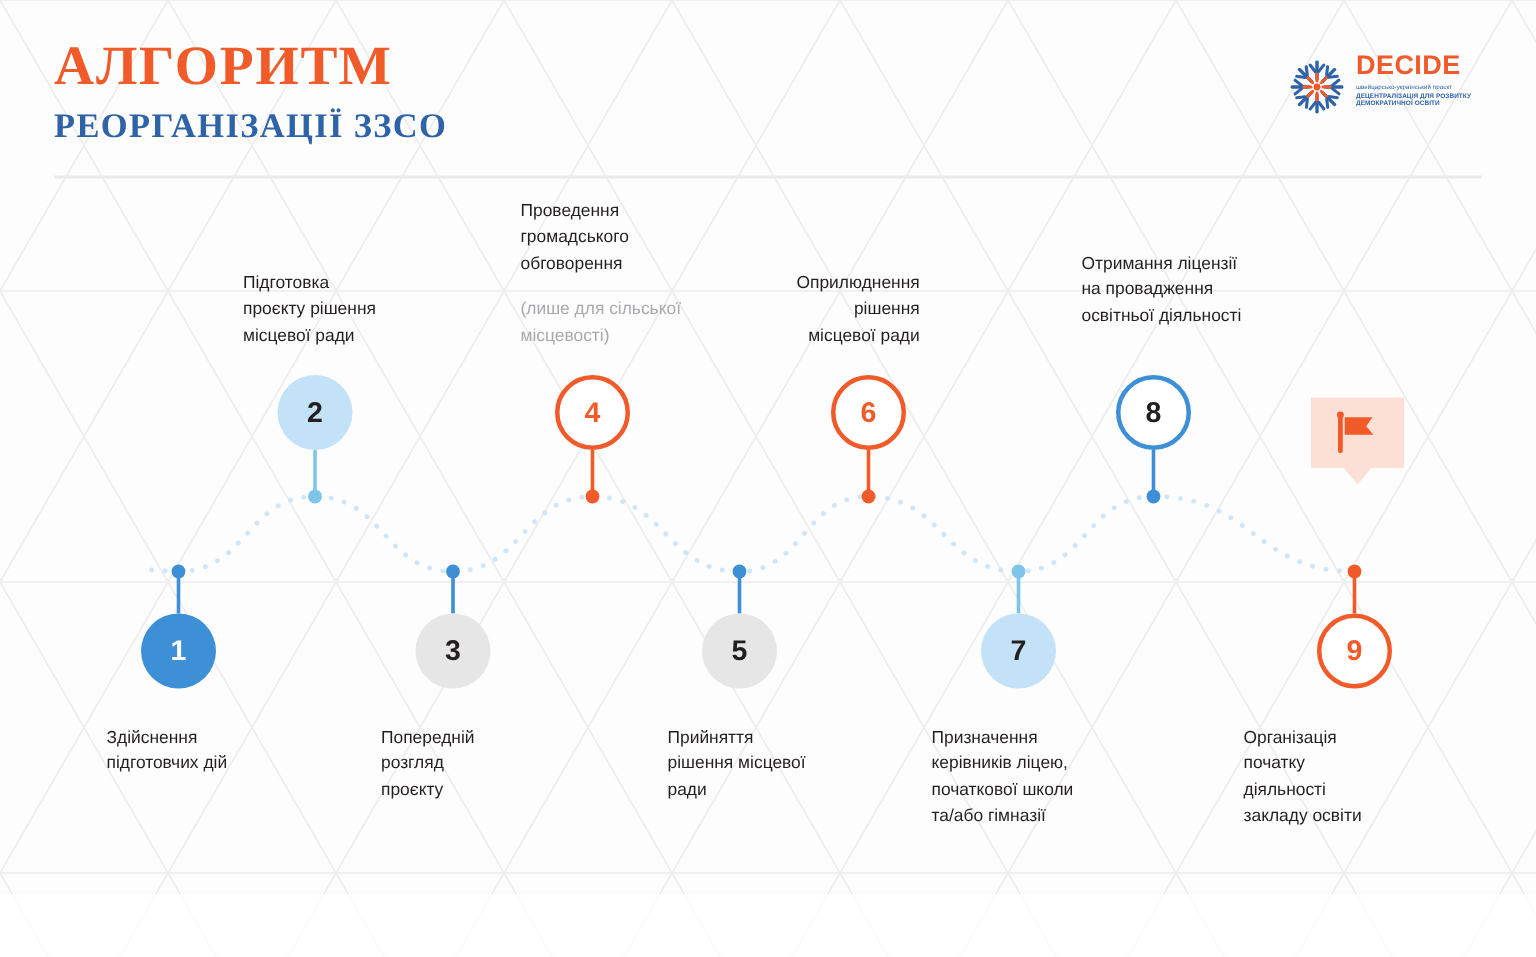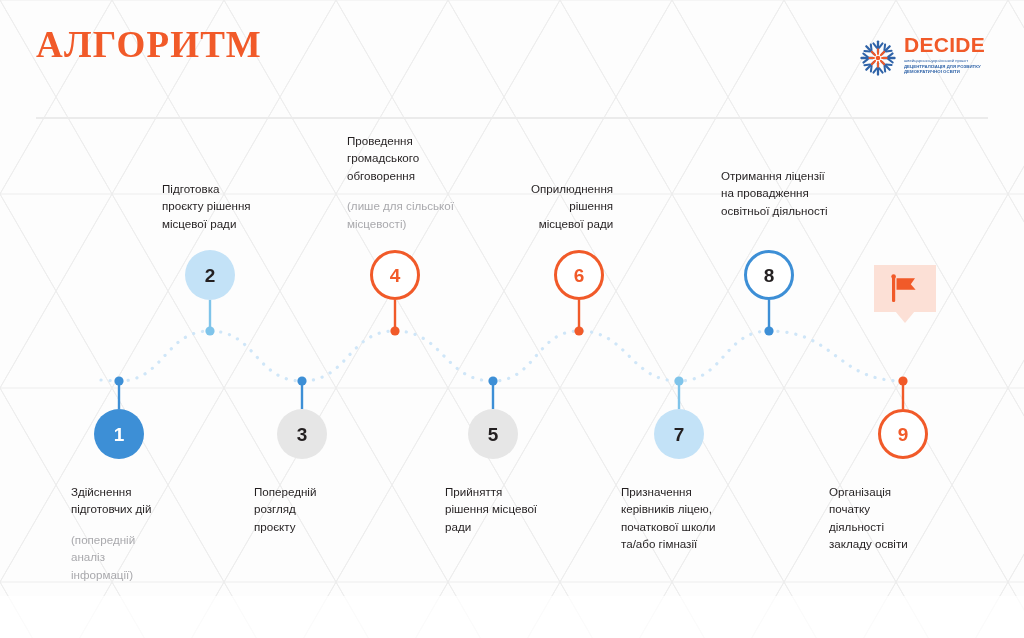--- a/index.html
+++ b/index.html
@@ -29,21 +29,21 @@
   #divider{
     position:absolute;left:36px;top:117px;width:952px;height:2px;
     background:#ebebeb;z-index:3;
   }
 
   
   #logo{position:absolute;left:856px;top:34px;width:132px;height:50px;z-index:4;}
   #logo-mark{position:absolute;left:0;top:2px;width:44px;height:44px;}
   #logo-text{position:absolute;left:48px;top:0px;width:86px;}
   #logo-word{
-    font-size:21px;font-weight:bold;color:#f15a29;letter-spacing:0.3px;
+    font-size:18px;font-weight:bold;color:#f15a29;letter-spacing:0.3px;
     line-height:1;margin:0;
   }
   .logo-tag{
     color:#2f63a8;line-height:1.22;margin:0;
     transform-origin:left top;
   }
   #logo-tag1{font-size:4.1px;letter-spacing:0.05px;margin-top:3px;}
   #logo-tag2{font-size:4.3px;font-weight:bold;letter-spacing:0.05px;margin-top:1px;}
 
   
@@ -98,20 +98,21 @@
       </pattern>
     </defs>
     <rect width="1024" height="638" fill="#fdfdfd"></rect>
     <rect width="1024" height="638" fill="url(#tri)"></rect>
     <rect x="0" y="596" width="1024" height="42" fill="#ffffff" opacity="0.75"></rect>
   </svg>
 
   <div id="header">
     <div id="title-block">
       <div id="title-main">АЛГОРИТМ</div>
+      <div id="title-sub">РЕОРГАНІЗАЦІЇ ЗЗСО</div>
     </div>
   </div>
   <div id="divider"></div>
 
   <div id="logo">
     <svg id="logo-mark" viewBox="0 0 100 100">
       <g id="mark-g">
           <g transform="rotate(0 50 50)">
             <rect x="47.4" y="10" width="5.2" height="30" rx="2.2" fill="#2f63a8"></rect>
             <rect x="47.6" y="11" width="4.6" height="17" rx="2" fill="#2f63a8" transform="rotate(-38 50 30)"></rect>
@@ -205,23 +206,21 @@
       <circle cx="4.6" cy="2.6" r="2.3" fill="#f15a29"></circle>
       <path d="M7.5 4.2 L26 4.2 L21.8 10.2 L26.6 15.8 L7.5 15.8 Z" fill="#f15a29"></path>
     </svg>
   </div>
 
   <div id="nodes-layer">
       <div class="node-circle" style="left: 94px; top: 409px; width: 50px; height: 50px; background: rgb(61, 143, 214); color: rgb(255, 255, 255);">
         <span class="node-num">1</span>
       </div>
       <div class="step-label" style="left: 71px; top: 483px;"><span style="white-space: pre; text-align: right;">Здійснення
-підготовчих дій</span><span class="step-note" style="white-space: pre;">(попередній
-аналіз
-інформації)</span></div>
+підготовчих дій</span></div>
       <div class="node-circle" style="left: 185px; top: 250px; width: 50px; height: 50px; background: rgb(195, 226, 247); color: rgb(35, 31, 32);">
         <span class="node-num">2</span>
       </div>
       <div class="step-label" style="left: 162px; top: 179.8px;"><span style="white-space: pre;">Підготовка
 проєкту рішення
 місцевої ради</span></div>
       <div class="node-circle" style="left: 277px; top: 409px; width: 50px; height: 50px; background: rgb(230, 230, 230); color: rgb(35, 31, 32);">
         <span class="node-num">3</span>
       </div>
       <div class="step-label" style="left: 254px; top: 483px;"><span style="white-space: pre;">Попередній

